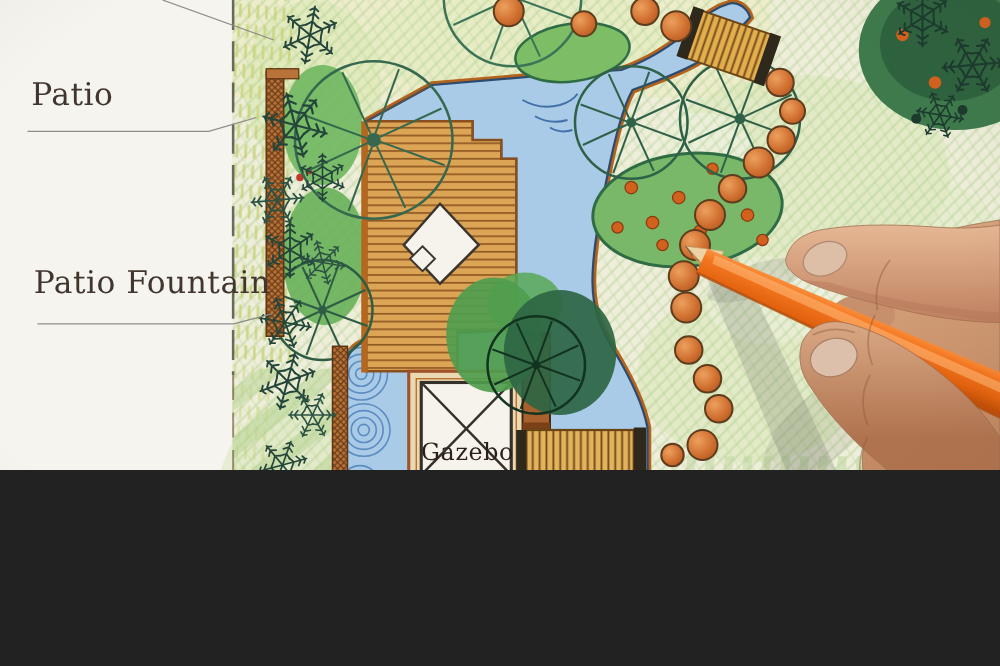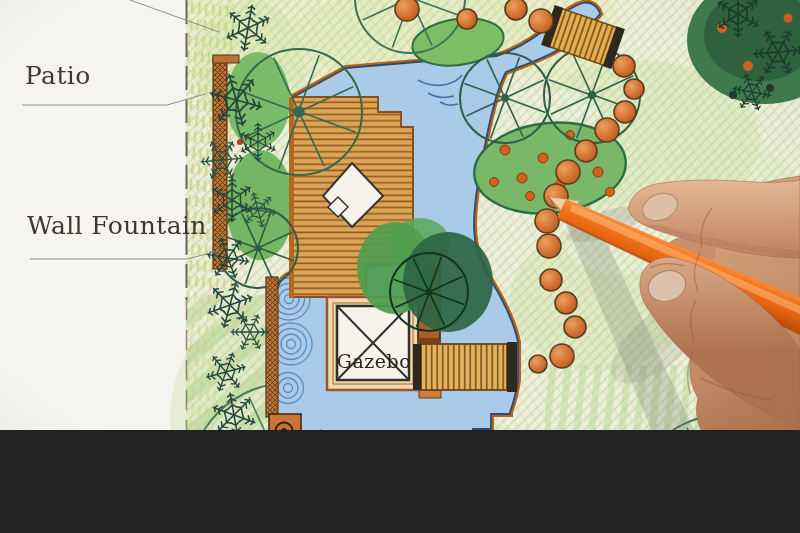--- a/index.html
+++ b/index.html
@@ -1,16 +1,16 @@
 <!DOCTYPE html>
 <html><head>
 <meta charset="utf-8">
 <style>
   html,body{margin:0;padding:0;background:#222;}
-  .stage{position:relative;width:800px;height:430px;overflow:hidden;
+  .stage{position:relative;width:800px;height:376px;overflow:hidden;
          font-family:"DejaVu Serif", serif;background:#f97316;}
   .stage svg{position:absolute;left:0;top:0;}
   .margin-label{position:absolute;color:#40362e;font-size:25px;letter-spacing:.4px;
                 font-family:"DejaVu Serif", serif;white-space:nowrap;}
   .label-patio{left:25px;top:61px;}
   .label-wall-fountain{left:27px;top:211px;}
 </style>
 </head>
 <body>
 
@@ -345,14 +345,14 @@
       <path d="M696 300 q -10 18 -2 40"></path>
       <path d="M694 350 q -10 18 -4 44"></path>
       <path d="M700 378 q 40 18 72 22"></path>
     </g>
   </g>
 
   <rect x="0" y="0" width="800" height="533" fill="url(#vign)"></rect>
 </svg>
 
 <div class="margin-label label-patio">Patio</div>
-<div class="margin-label label-wall-fountain">Wall Fountain</div>
+<div class="margin-label label-wall-fountain">Patio Fountain</div>
 </div>
 
 </body></html>

